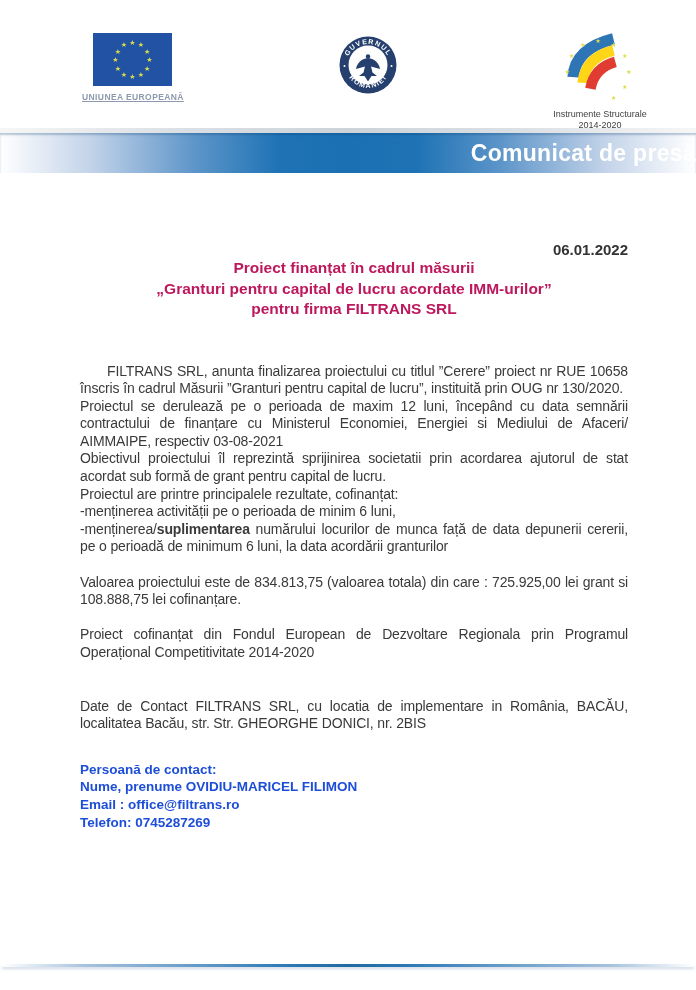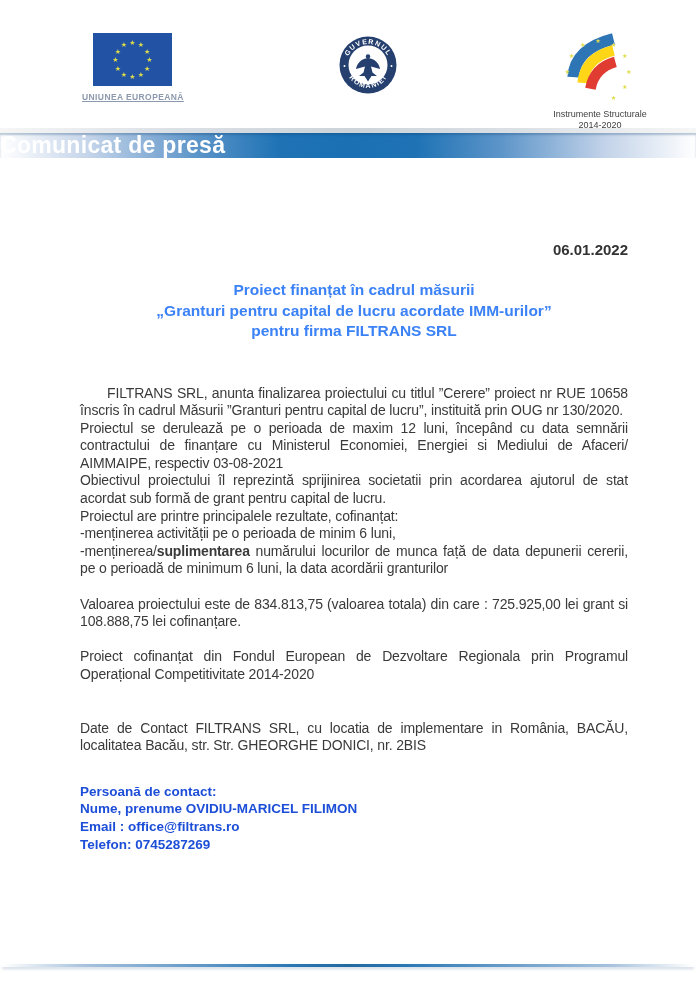--- a/index.html
+++ b/index.html
@@ -27,38 +27,38 @@
     text-align:center; line-height:11px; white-space:nowrap;
   }
   .gov-logo { margin-top:2px; }
 
   
   .banner-strip {
     position:absolute; top:128px; left:0; right:0; height:5px;
     background:linear-gradient(90deg,#f6f6f6 0%,#dbe0e5 25%,#ccd4da 50%,#dbe0e5 75%,#f6f6f6 100%);
   }
   .banner {
-    position:absolute; top:133px; left:0; right:0; height:25px;
-    display:flex; align-items:center; justify-content:flex-start;
+    position:absolute; top:133px; left:0; right:0; height:40px;
+    display:flex; align-items:center; justify-content:flex-end;
     background:linear-gradient(90deg,#ffffff 0%,#c3d3e9 13%,#5d95c9 28%,#1f73b5 40%,#1a70b3 50%,#1f73b5 60%,#5d95c9 72%,#c3d3e9 87%,#ffffff 100%);
     box-shadow:inset 0 2px 2px rgba(10,60,110,.28);
   }
   .banner span {
     color:#ffffff; font-size:23px; font-weight:bold; letter-spacing:.3px;
   }
 
   
   .content { position:absolute; top:177px; left:80px; right:68px; }
   .doc-date {
     margin-top:64px; text-align:right;
     font-size:15px; font-weight:bold; color:#333333;
   }
   .doc-title {
-    margin-top:22px; text-align:center;
-    font-size:15.5px; font-weight:bold; line-height:20.5px; color:#3b82f6;
+    text-align:center;
+    font-size:15.5px; font-weight:bold; line-height:20.5px; color:#be185d;
   }
   .body-text {
     margin-top:43px; font-size:14px; letter-spacing:-0.15px;
     line-height:17.6px; text-align:justify; color:#3a3a3a;
   }
   .body-text p { margin:0; }
   .p-indent { text-indent:27px; }
   .gap-1 { margin-top:17.6px !important; }
   .gap-2 { margin-top:36px !important; }
   .contact {

